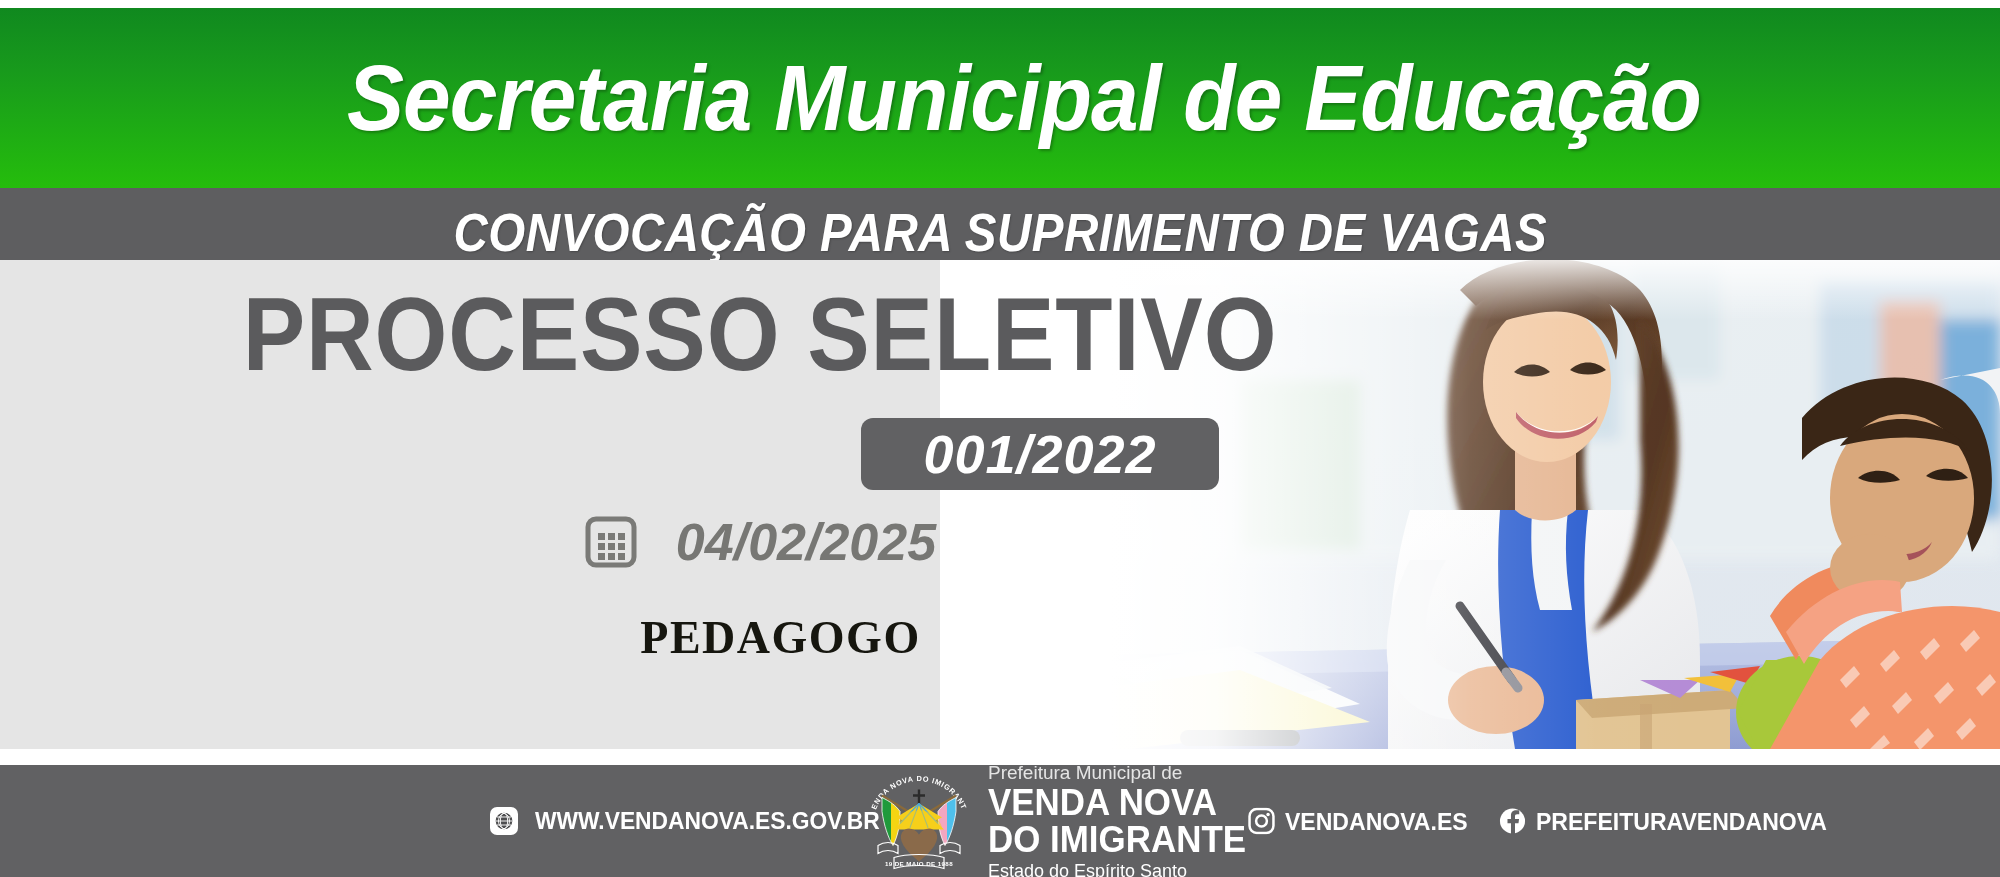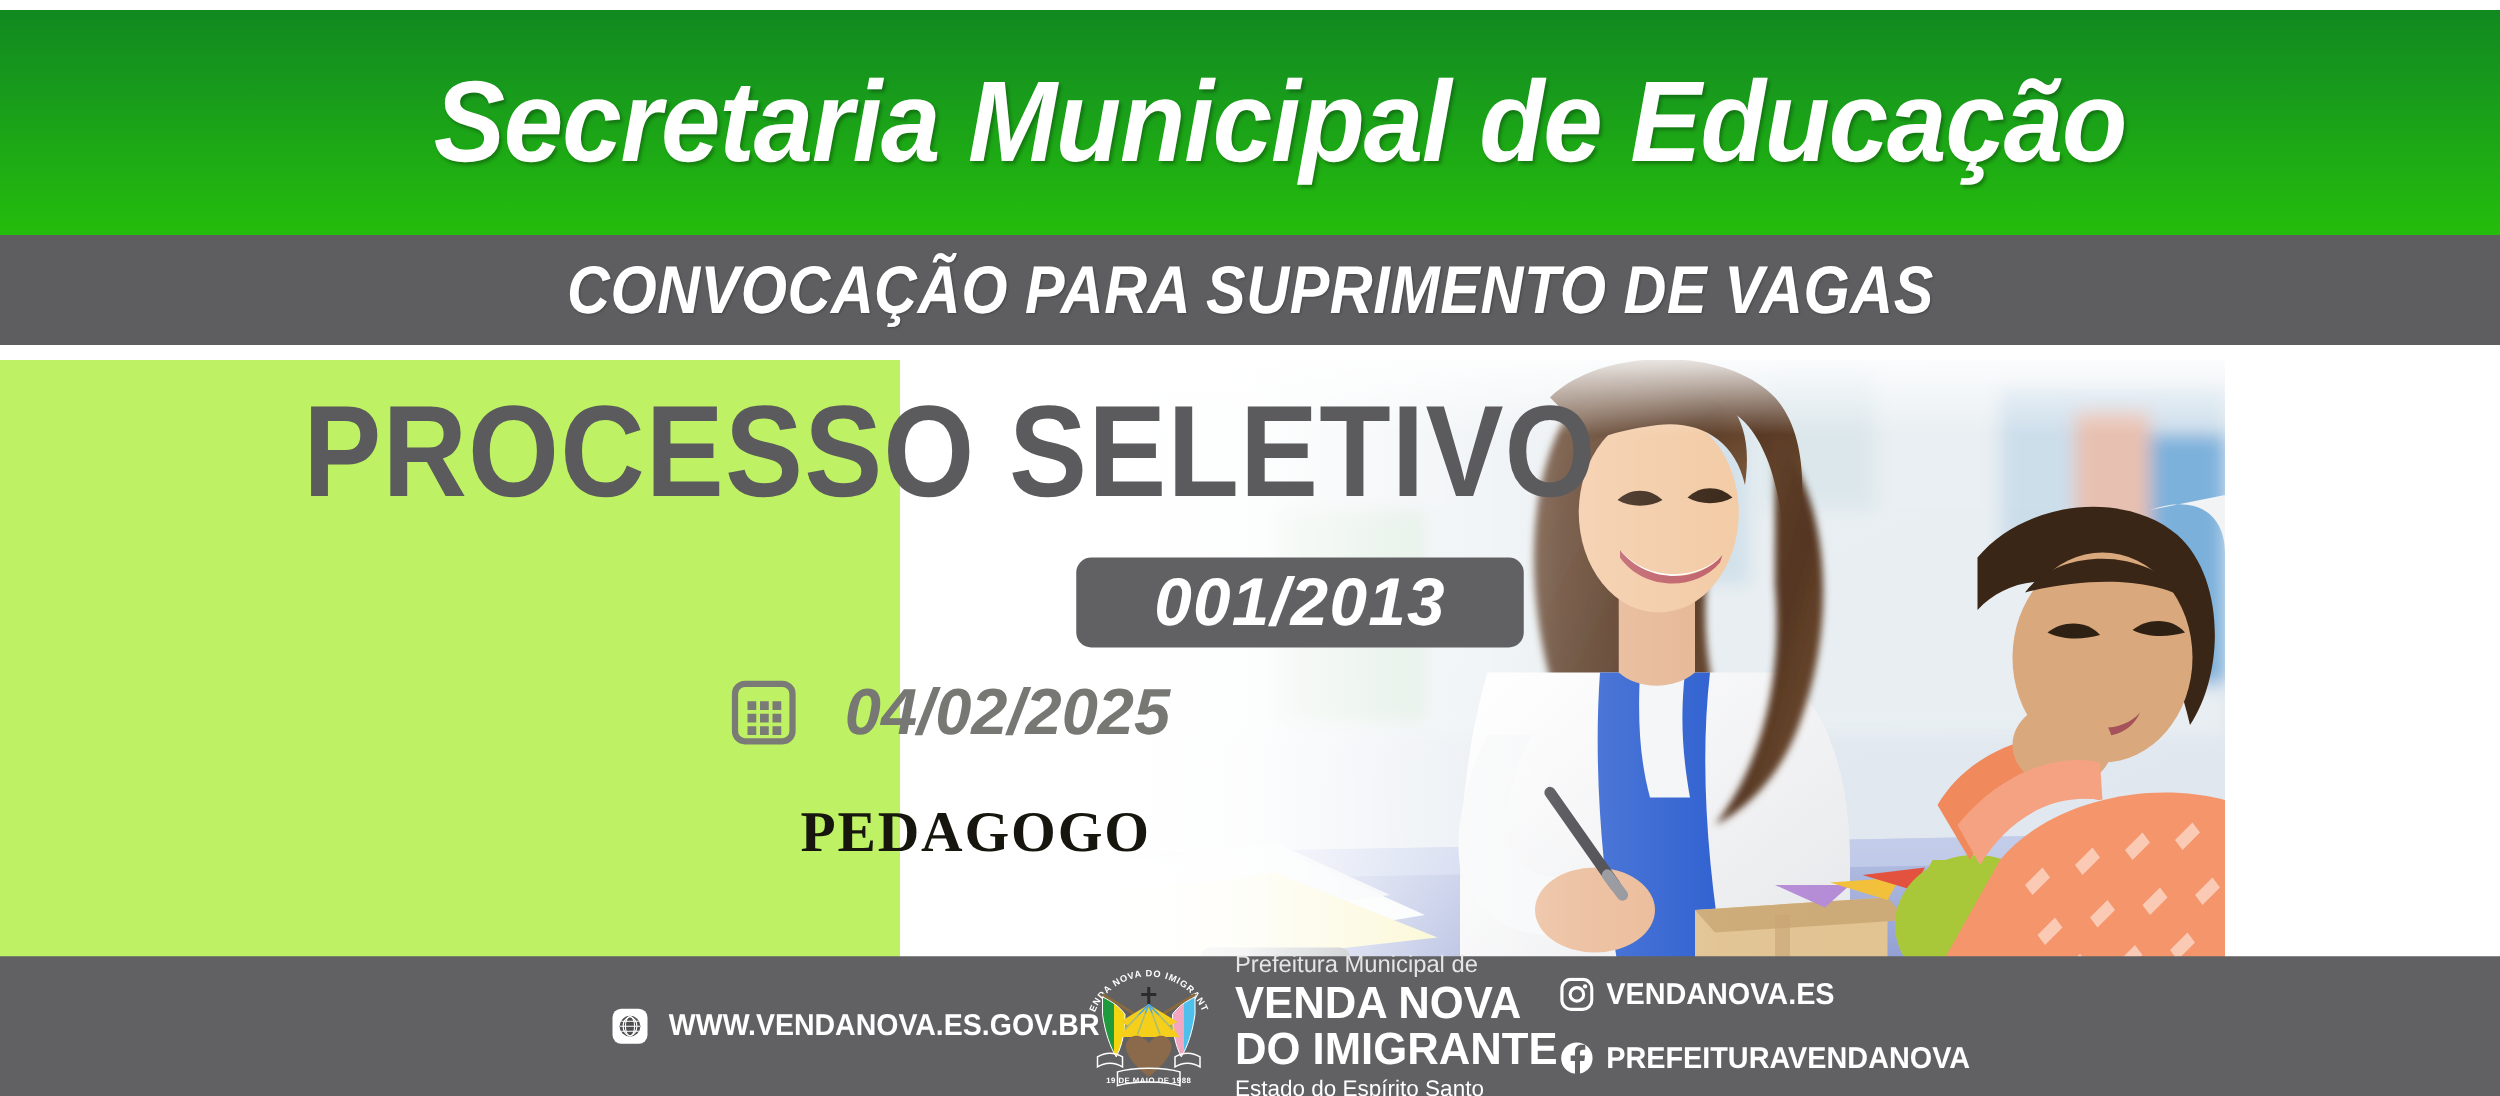--- a/index.html
+++ b/index.html
@@ -44,22 +44,22 @@
     font-size:54px;
     line-height:1;
     letter-spacing:0.5px;
     transform:scaleX(0.88);
     white-space:nowrap;
     text-shadow:1px 1px 2px rgba(0,0,0,0.25);
   }
 
   
   #main-area {
-    position:absolute; left:0; top:288px; width:1780px; height:489px;
-    background:#bef264; overflow:hidden;
+    position:absolute; left:0; top:260px; width:2000px; height:489px;
+    background:#e5e5e5; overflow:hidden;
   }
 
   
   #photo-wrap {
     position:absolute; right:0; top:0; width:1060px; height:489px;
     overflow:hidden;
   }
   #photo { position:absolute; inset:0; }
   #photo-fade {
     position:absolute; inset:0;
@@ -163,21 +163,21 @@
     letter-spacing:0px; transform:scaleX(0.97); transform-origin:left center;
     margin-top:1px;
   }
   .brand-state {
     color:#ffffff; font-size:18px; font-weight:normal; white-space:nowrap;
     padding-top:4px;
   }
 
   #social-group {
     position:absolute; left:1248px; top:50%; transform:translateY(-50%);
-    display:flex; flex-direction:column; gap:24px;
+    display:flex; flex-direction:row; gap:24px;
   }
   .social-row { display:flex; align-items:center; gap:10px; }
   .social-icon { width:27px; height:27px; flex:0 0 auto; display:block; }
   .social-text {
     color:#ffffff; font-weight:bold; font-size:24px; line-height:1;
     transform:scaleX(0.96); transform-origin:left center; white-space:nowrap;
   }
 </style>
 </head>
 <body>
@@ -324,21 +324,21 @@
         </g>
       </svg>
       <div id="photo-fade"></div>
       <div id="photo-fade-top"></div>
     </div>
 
     <div id="main-text">
       <div id="ps-title">PROCESSO SELETIVO</div>
 
       <div id="badge">
-        <span id="badge-text">001/2013</span>
+        <span id="badge-text">001/2022</span>
       </div>
 
       <div id="date-row">
         <svg id="cal-icon" viewBox="0 0 54 54">
           <rect x="4" y="4" width="46" height="46" rx="8" ry="8" fill="none" stroke="#7a7a77" stroke-width="5"></rect>
           <g fill="#7a7a77">
             <rect x="14" y="18" width="7" height="7"></rect>
             <rect x="24" y="18" width="7" height="7"></rect>
             <rect x="34" y="18" width="7" height="7"></rect>
             <rect x="14" y="28" width="7" height="7"></rect>

